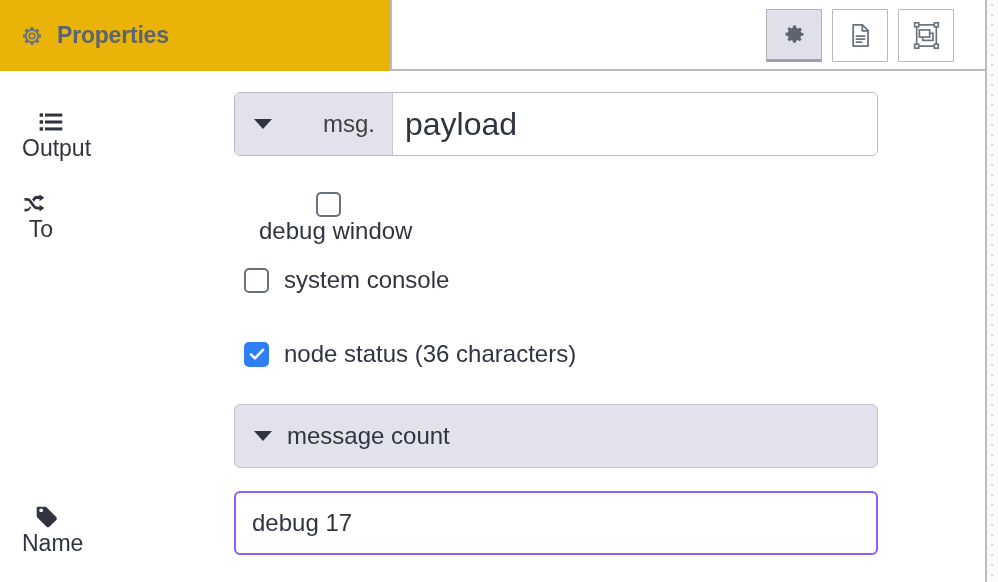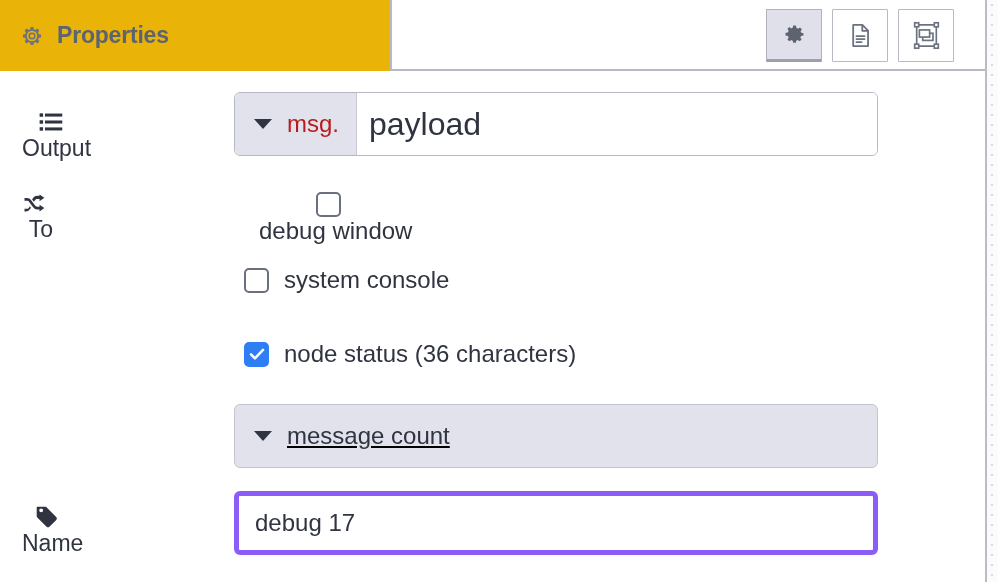--- a/index.html
+++ b/index.html
@@ -172,21 +172,22 @@
   .caret {
     width: 0;
     height: 0;
     border-left: 9px solid transparent;
     border-right: 9px solid transparent;
     border-top: 10px solid #2f3440;
     flex: 0 0 auto;
   }
   .ti-type-label {
     font-size: 24px;
-    color: #b91c1c;
+    color: #404040;
+    margin-left: 36px;
   }
   .ti-value {
     flex: 1 1 auto;
     display: flex;
     align-items: center;
     padding-left: 12px;
     font-size: 32px;
     color: #2f3440;
     background: #ffffff;
     cursor: text;
@@ -233,35 +234,34 @@
     height: 64px;
     box-sizing: border-box;
     background: #e2e2ec;
     border: 1px solid #c3c3d1;
     border-radius: 6px;
     display: flex;
     align-items: center;
     padding-left: 19px;
     gap: 15px;
     cursor: pointer;
-    text-decoration: underline;
   }
   .select-label {
     font-size: 24px;
     color: #2f3440;
   }
 
   
   .text-input {
     position: absolute;
     left: 234px;
     width: 644px;
     height: 64px;
     box-sizing: border-box;
-    border: 5px solid #8b5cf6;
+    border: 2px solid #8b5cf6;
     border-radius: 6px;
     background: #ffffff;
     display: flex;
     align-items: center;
     padding-left: 16px;
     font-size: 24px;
     color: #2f3440;
     cursor: text;
   }
 </style>

